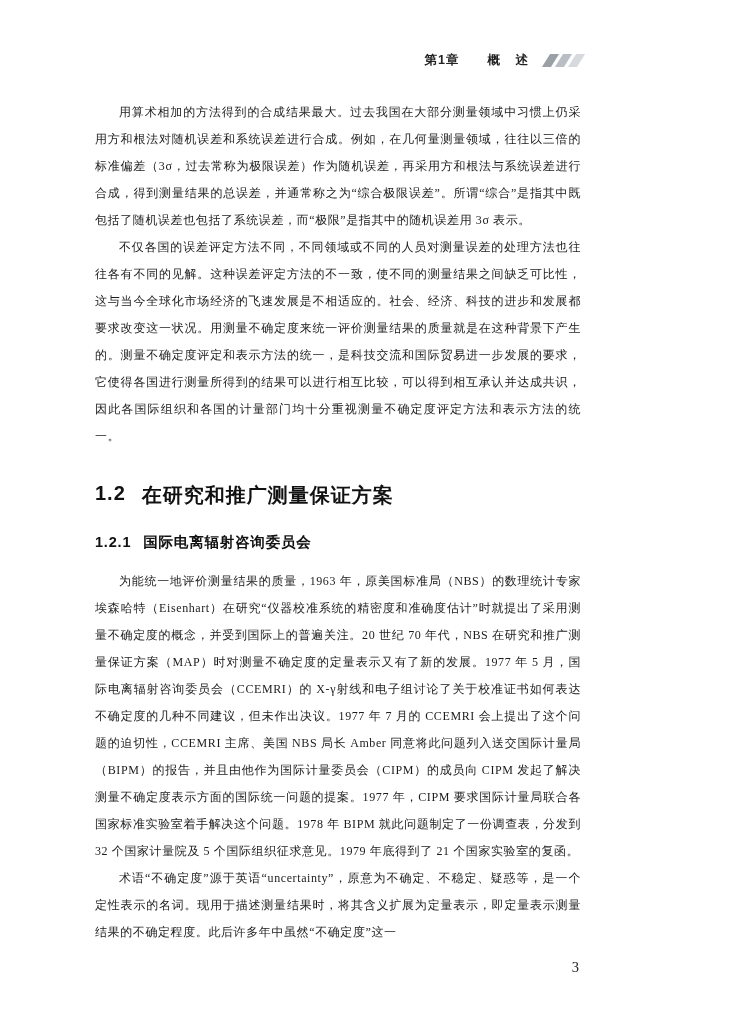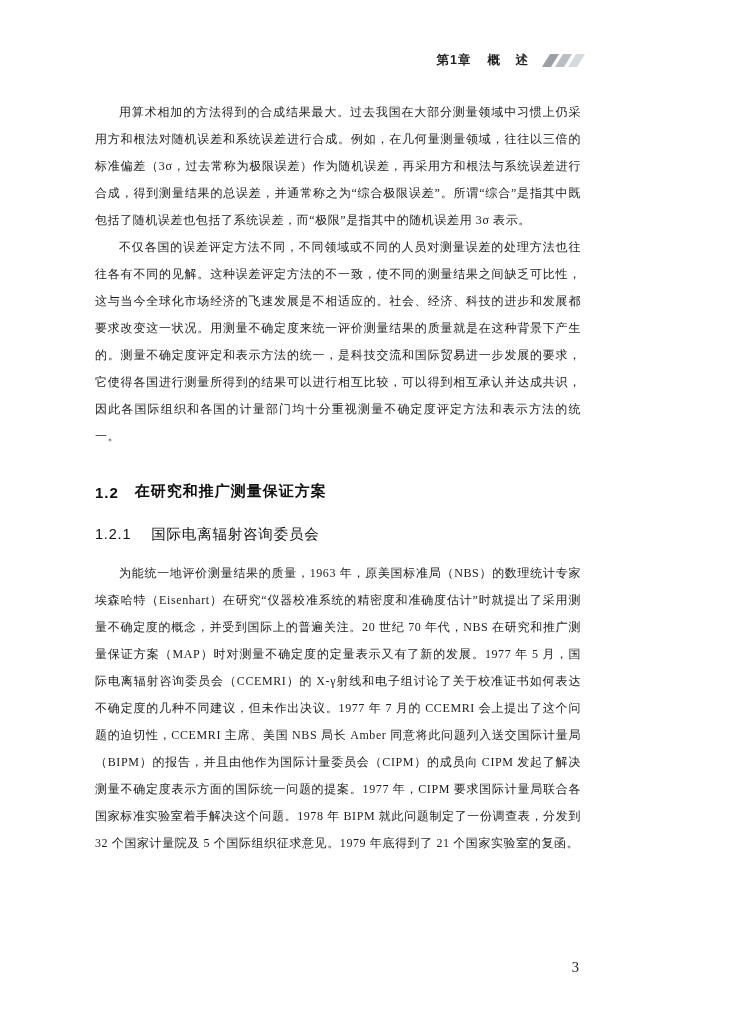--- a/index.html
+++ b/index.html
@@ -22,21 +22,21 @@
     display: flex;
     justify-content: flex-end;
     align-items: center;
     font-family: "Liberation Sans", "DejaVu Sans", sans-serif;
     font-size: 12.5px;
     font-weight: bold;
     color: #222;
     margin-bottom: 30px;
   }
   .page-header .chapter { letter-spacing: 1px; }
-  .page-header .chapter-title { margin-left: 16px; letter-spacing: 6px; }
+  .page-header .chapter-title { margin-left: 28px; letter-spacing: 6px; }
   .slashes {
     display: inline-flex;
     gap: 4px;
     margin-left: 12px;
     align-items: center;
   }
   .slashes i {
     display: block;
     width: 9px;
     height: 13px;
@@ -51,37 +51,37 @@
     line-height: 27px;
     text-align: justify;
     text-justify: inter-ideograph;
     text-indent: 2em;
     letter-spacing: 0.6px;
     color: #1b1b1b;
   }
   
   .section-heading {
     display: flex;
-    align-items: flex-end;
+    align-items: flex-start;
     gap: 16px;
     font-family: "Liberation Sans", "DejaVu Sans", sans-serif;
-    font-size: 15px;
+    font-size: 20px;
     font-weight: bold;
     color: #111;
     margin-top: 32px;
     margin-bottom: 24px;
     letter-spacing: 1px;
   }
   .subsection-heading {
     display: flex;
     align-items: baseline;
-    gap: 20px;
+    gap: 12px;
     font-family: "Liberation Sans", "DejaVu Sans", sans-serif;
     font-size: 14.5px;
-    font-weight: normal;
+    font-weight: bold;
     color: #111;
     margin-bottom: 16px;
     letter-spacing: 0.8px;
   }
   
   .page-number {
     position: absolute;
     right: 97px;
     bottom: 44px;
     font-size: 14.5px;
@@ -111,17 +111,18 @@
       <span>1.2</span>
       <span>在研究和推广测量保证方案</span>
     </h2>
 
     <h3 class="subsection-heading">
       <span>1.2.1</span>
       <span>国际电离辐射咨询委员会</span>
     </h3>
 
     <p class="body-para">为能统一地评价测量结果的质量，1963 年，原美国标准局（NBS）的数理统计专家埃森哈特（Eisenhart）在研究“仪器校准系统的精密度和准确度估计”时就提出了采用测量不确定度的概念，并受到国际上的普遍关注。20 世纪 70 年代，NBS 在研究和推广测量保证方案（MAP）时对测量不确定度的定量表示又有了新的发展。1977 年 5 月，国际电离辐射咨询委员会（CCEMRI）的 X-γ射线和电子组讨论了关于校准证书如何表达不确定度的几种不同建议，但未作出决议。1977 年 7 月的 CCEMRI 会上提出了这个问题的迫切性，CCEMRI 主席、美国 NBS 局长 Amber 同意将此问题列入送交国际计量局（BIPM）的报告，并且由他作为国际计量委员会（CIPM）的成员向 CIPM 发起了解决测量不确定度表示方面的国际统一问题的提案。1977 年，CIPM 要求国际计量局联合各国家标准实验室着手解决这个问题。1978 年 BIPM 就此问题制定了一份调查表，分发到 32 个国家计量院及 5 个国际组织征求意见。1979 年底得到了 21 个国家实验室的复函。</p>
+    <p class="body-para">术语“不确定度”源于英语“uncertainty”，原意为不确定、不稳定、疑惑等，是一个定性表示的名词。现用于描述测量结果时，将其含义扩展为定量表示，即定量表示测量结果的不确定程度。此后许多年中虽然“不确定度”这一</p>
   </main>
 
   <span class="page-number">3</span>
 
 </div>
 
 </body></html>

